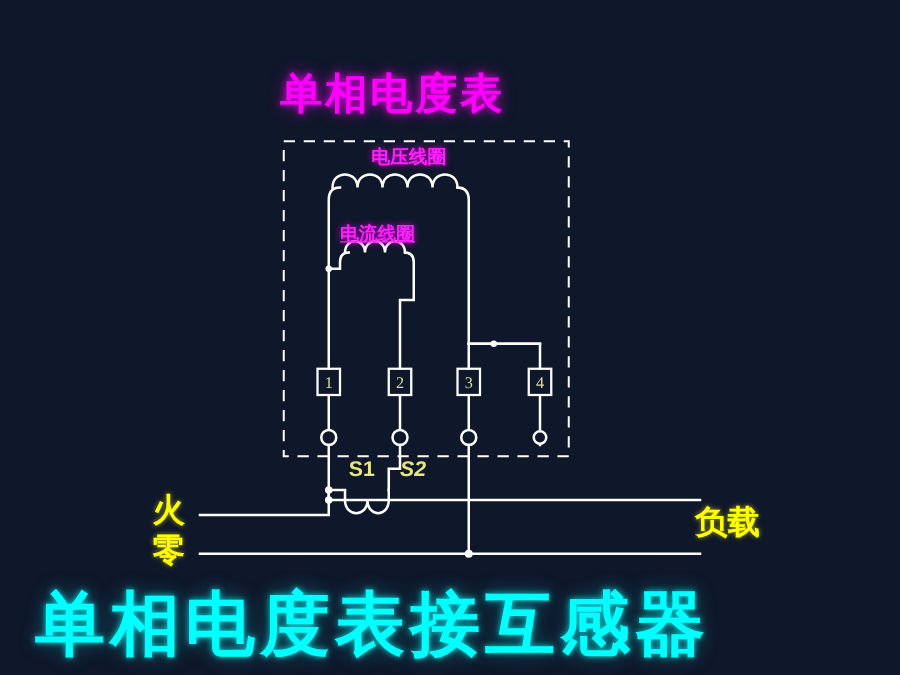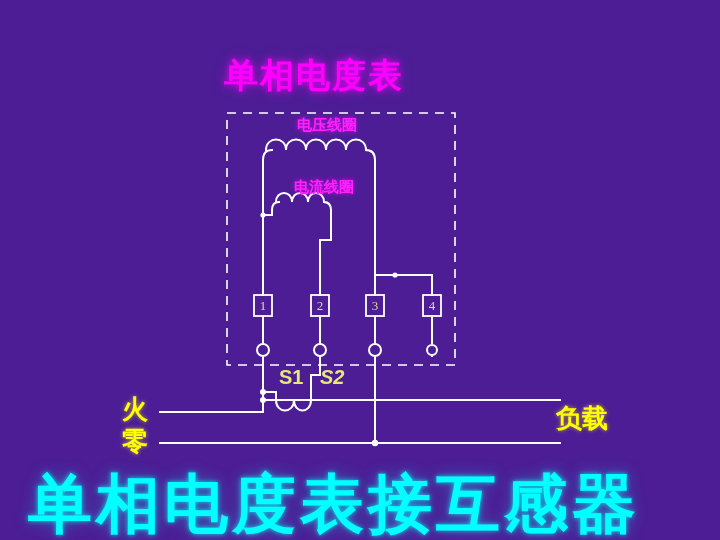--- a/index.html
+++ b/index.html
@@ -11,21 +11,21 @@
   body {
     width: 720px;
     height: 540px;
     overflow: hidden;
     font-family: "DejaVu Sans", "Liberation Sans", sans-serif;
   }
   #stage {
     position: relative;
     width: 720px;
     height: 540px;
-    background: #4c1d95;
+    background: #0f172a;
   }
   #diagram {
     position: absolute;
     left: 0;
     top: 0;
     width: 720px;
     height: 540px;
   }
   .lbl {
     position: absolute;
@@ -36,21 +36,21 @@
   
   .title-top {
     font-size: 34px;
     font-weight: bold;
     color: #ff00ff;
     letter-spacing: 2px;
     text-shadow: 0 0 6px rgba(255,0,255,0.85), 0 0 14px rgba(255,0,255,0.45);
   }
   
   .title-bottom {
-    font-size: 64px;
+    font-size: 56px;
     font-weight: bold;
     color: #00ffff;
     letter-spacing: 4px;
     text-shadow: 0 0 5px rgba(0,255,255,0.8), 0 0 16px rgba(0,255,255,0.35);
   }
   
   .coil-label {
     font-size: 15px;
     font-weight: bold;
     color: #ff22ff;
@@ -58,21 +58,21 @@
     margin-left: 16px;
   }
   
   .yellow-cn {
     font-size: 26px;
     font-weight: bold;
     color: #ffff00;
     text-shadow: 0 0 4px rgba(255,255,0,0.6);
   }
   .yellow-sm {
-    font-size: 20px;
+    font-size: 17px;
     font-weight: bold;
     color: #e8e87a;
     font-family: "Liberation Sans", sans-serif;
   }
   
   .term-num {
     font-size: 13px;
     color: #dcdc96;
     font-family: "Liberation Serif", serif;
     text-align: center;
@@ -174,21 +174,21 @@
       <circle cx="263" cy="392" r="3"></circle>
       <circle cx="263" cy="400" r="3"></circle>
       <circle cx="375" cy="443" r="3.2"></circle>
     </g>
   </svg>
 
   <div class="lbl title-top" style="left:224px; top:58px;">单相电度表</div>
 
   <div class="lbl coil-label" style="left:281px; top:118px;">电压线圈</div>
 
-  <div class="lbl coil-label" style="left:278px; top:180px;">电流线圈</div>
+  <div class="lbl coil-label" style="left:256px; top:180px;text-decoration:underline;">电流线圈</div>
 
   <div class="lbl term-num" style="left:254px; top:299px;">1</div>
   <div class="lbl term-num" style="left:311px; top:299px;">2</div>
   <div class="lbl term-num" style="left:366px; top:299px;">3</div>
   <div class="lbl term-num" style="left:423px; top:299px;">4</div>
 
   <div class="lbl yellow-sm" style="left:279px; top:367px;">S1</div>
   <div class="lbl yellow-sm" style="left:320px; top:367px;font-style:italic;">S2</div>
 
   <div class="lbl yellow-cn" style="left:122px; top:396px;">火</div>

